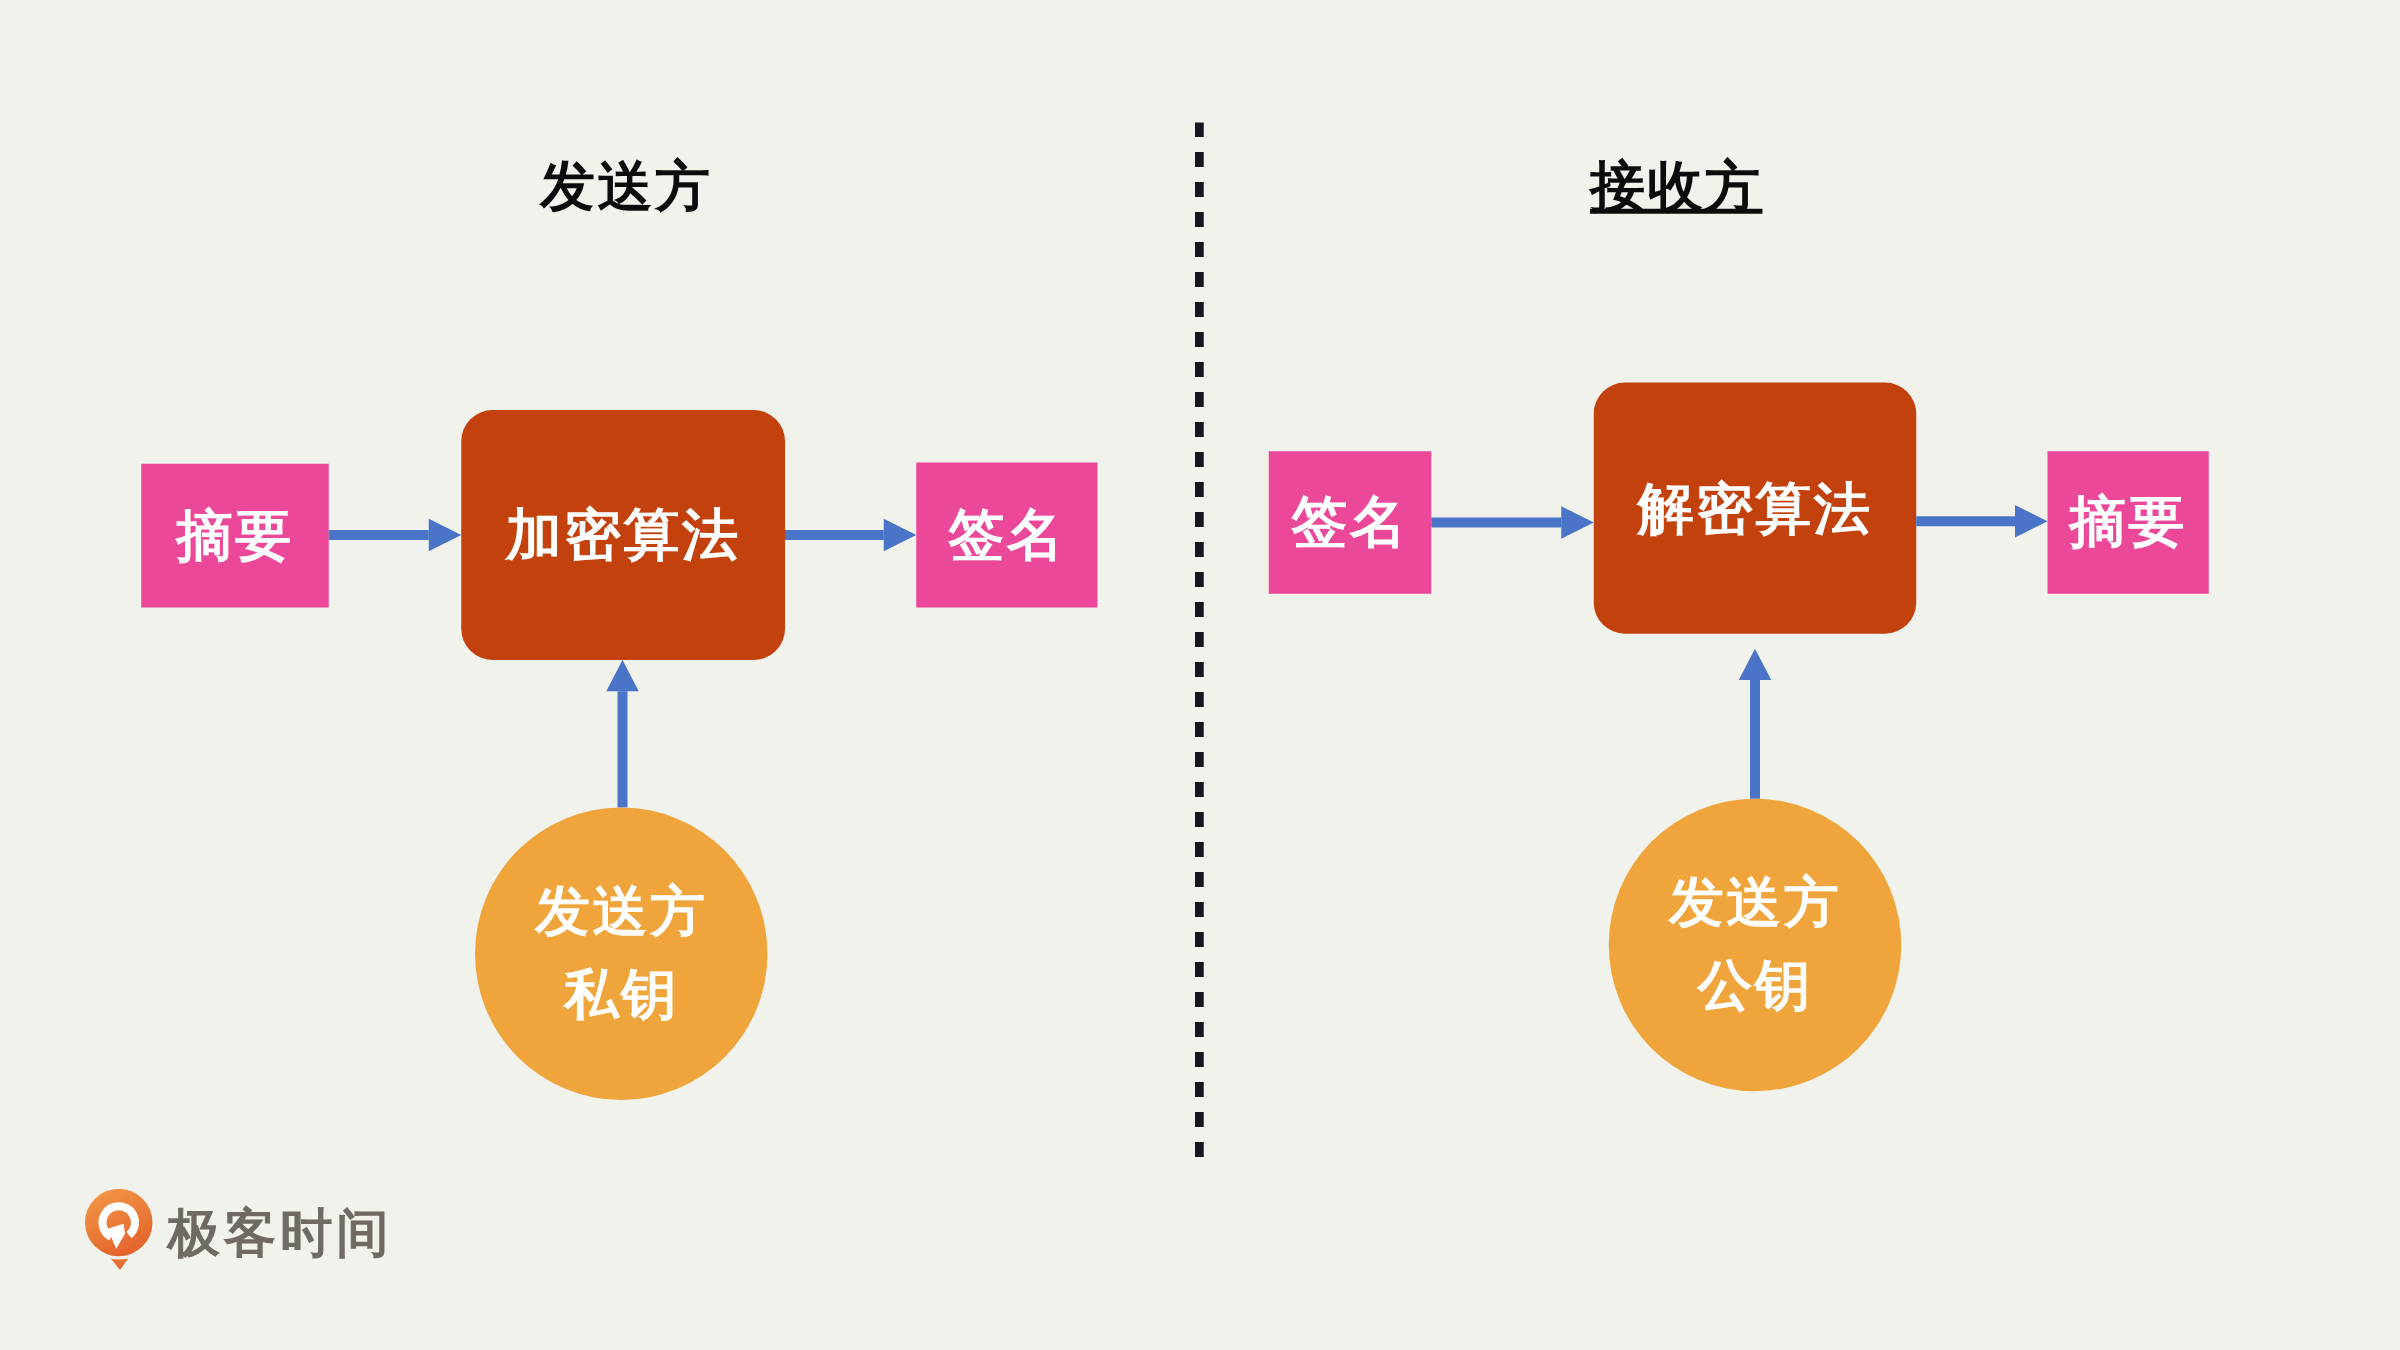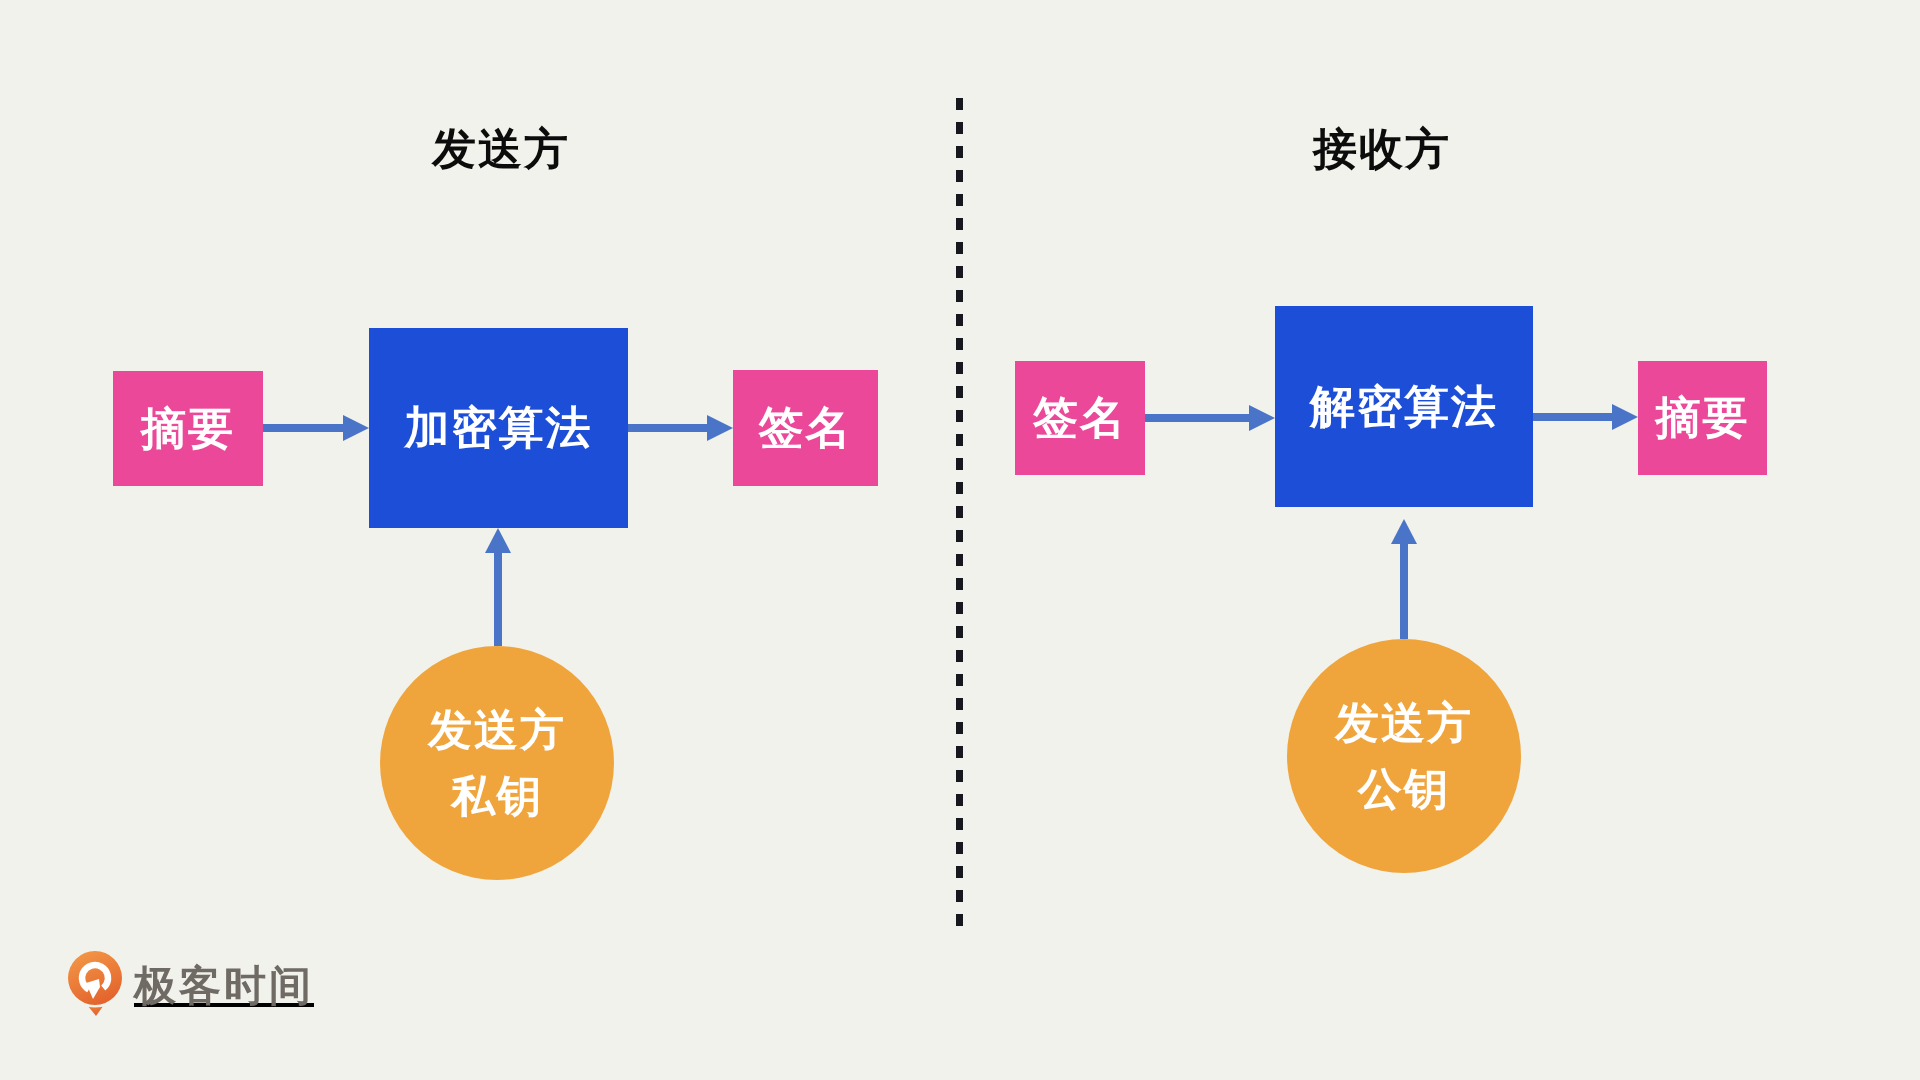--- a/index.html
+++ b/index.html
@@ -17,35 +17,35 @@
     position:absolute;
     top:120px;
     transform:translateX(-50%);
     font-size:44px;
     font-weight:700;
     color:#0C0C0C;
     white-space:nowrap;
     letter-spacing:2px;
   }
   .title-sender   { left:501px; }
-  .title-receiver { left:1382px; }
+  .title-receiver { left:1341px;text-decoration:underline; }
 
   .box {
     position:absolute;
     display:flex;
     align-items:center;
     justify-content:center;
     color:#FFFFFF;
     font-weight:700;
     font-size:45px;
     letter-spacing:2px;
     white-space:nowrap;
   }
   .box-dark  { background:#ec4899; }
-  .box-light { background:#1d4ed8; }
+  .box-light { background:#c2410c;border-radius:25px; }
 
   .b-sender-digest    { left:113px;  top:371px; width:150px; height:115px; }
   .b-sender-algo      { left:369px;  top:328px; width:259px; height:200px; }
   .b-sender-signature { left:733px;  top:370px; width:145px; height:116px; }
   .b-recv-signature   { left:1015px; top:361px; width:130px; height:114px; }
   .b-recv-algo        { left:1275px; top:306px; width:258px; height:201px; }
   .b-recv-digest      { left:1638px; top:361px; width:129px; height:114px; }
 
   .key-circle {
     position:absolute;
@@ -112,21 +112,20 @@
     width:7px; height:830px;
     background:repeating-linear-gradient(to bottom, #17171F 0px, #17171F 12px, transparent 12px, transparent 24px);
   }
 
   .brand {
     position:absolute;
     left:66px; top:951px;
     display:flex;
     align-items:center;
     gap:10px;
-    text-decoration:underline;
   }
   .brand-text {
     font-size:42px;
     font-weight:600;
     color:#6F6A64;
     letter-spacing:3px;
     white-space:nowrap;
   }
 </style>
 </head>

